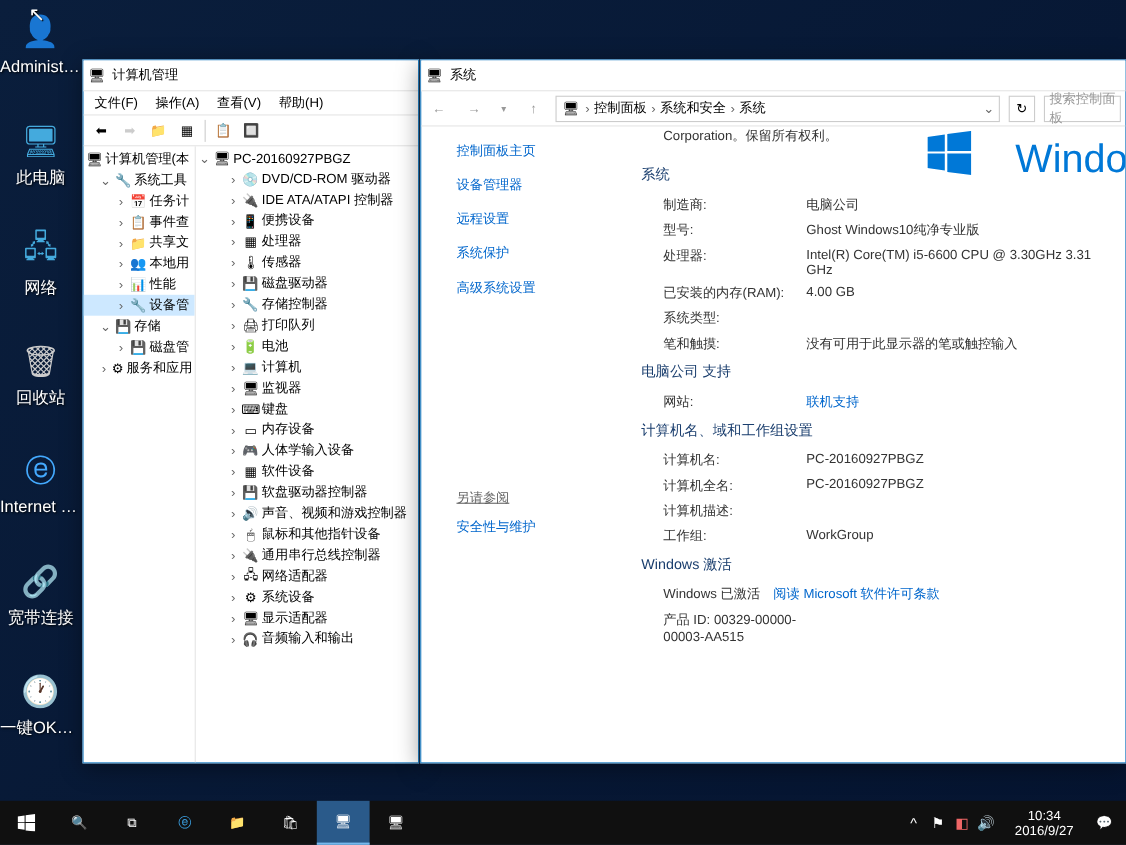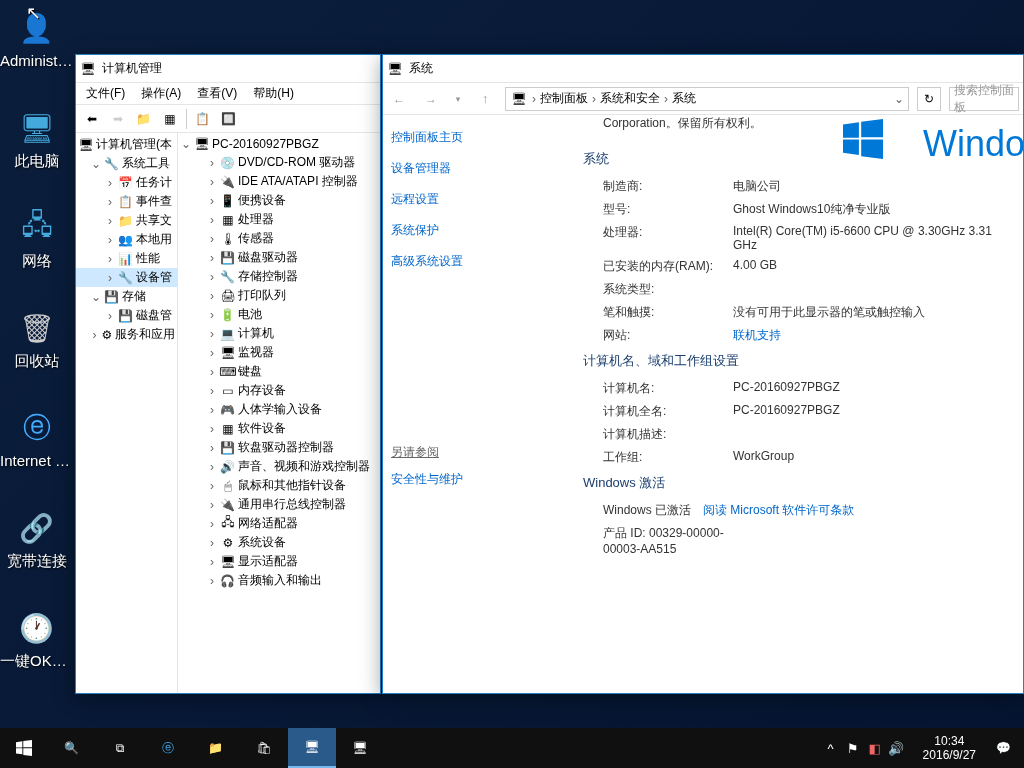--- a/index.html
+++ b/index.html
@@ -37,21 +37,21 @@
 
 #sys { top:54px; left:382px; width:642px; height:640px; }
 #sys .addr { height:32px; display:flex; align-items:center; border-bottom:1px solid #e5e5e5; padding:0 4px; gap:8px; }
 #sys .navbtn { width:24px; height:24px; display:flex; align-items:center; justify-content:center; color:#999; cursor:pointer; border-radius:2px; }
 #sys .crumbs { flex:1; height:24px; border:1px solid #ccc; display:flex; align-items:center; padding:0 4px; gap:2px; }
 #sys .crumbs .pc { width:18px; height:18px; display:inline-flex; align-items:center; justify-content:center; }
 #sys .crumbs .sep { color:#666; padding:0 2px; }
 #sys .search { width:70px; height:24px; border:1px solid #ccc; padding:0 4px; color:#999; display:flex; align-items:center; }
 #sys .refresh { width:24px; height:24px; border:1px solid #ccc; display:flex; align-items:center; justify-content:center; cursor:pointer; }
 #sys .main { display:flex; height:calc(100% - 60px); }
-#sys .side { width:190px; padding:14px 8px; }
+#sys .side { width:190px; padding:14px 32px; }
 #sys .side a { display:block; color:#0066cc; margin-bottom:14px; cursor:pointer; }
 #sys .side .hd { color:#0066cc; margin-bottom:14px; }
 #sys .side .gap { height:160px; }
 #sys .side .see { color:#666; margin-bottom:10px;text-decoration:underline; }
 #sys .content { flex:1; padding:0 10px 10px; overflow:hidden; }
 #sys .copy { color:#333; margin-bottom:18px; padding-left:20px; }
 #sys .section { color:#1a3e6e; font-size:13px; margin:8px 0 10px; }
 #sys .row { display:flex; margin-bottom:6px; padding-left:20px; }
 #sys .row .k { width:130px; color:#333; }
 #sys .row .v { flex:1; color:#333; }
@@ -374,20 +374,21 @@
             <div class="k">已安装的内存(RAM):</div>
             <div class="v ">4.00 GB</div>
           </div>
           <div class="row">
             <div class="k">系统类型:</div>
           </div>
           <div class="row">
             <div class="k">笔和触摸:</div>
             <div class="v ">没有可用于此显示器的笔或触控输入</div>
           </div>
+          <div class="section">电脑公司 支持</div>
           <div class="row">
             <div class="k">网站:</div>
             <div class="v vlink">联机支持</div>
           </div>
           <div class="section">计算机名、域和工作组设置</div>
           <div class="row">
             <div class="k">计算机名:</div>
             <div class="v ">PC-20160927PBGZ</div>
           </div>
           <div class="row">

